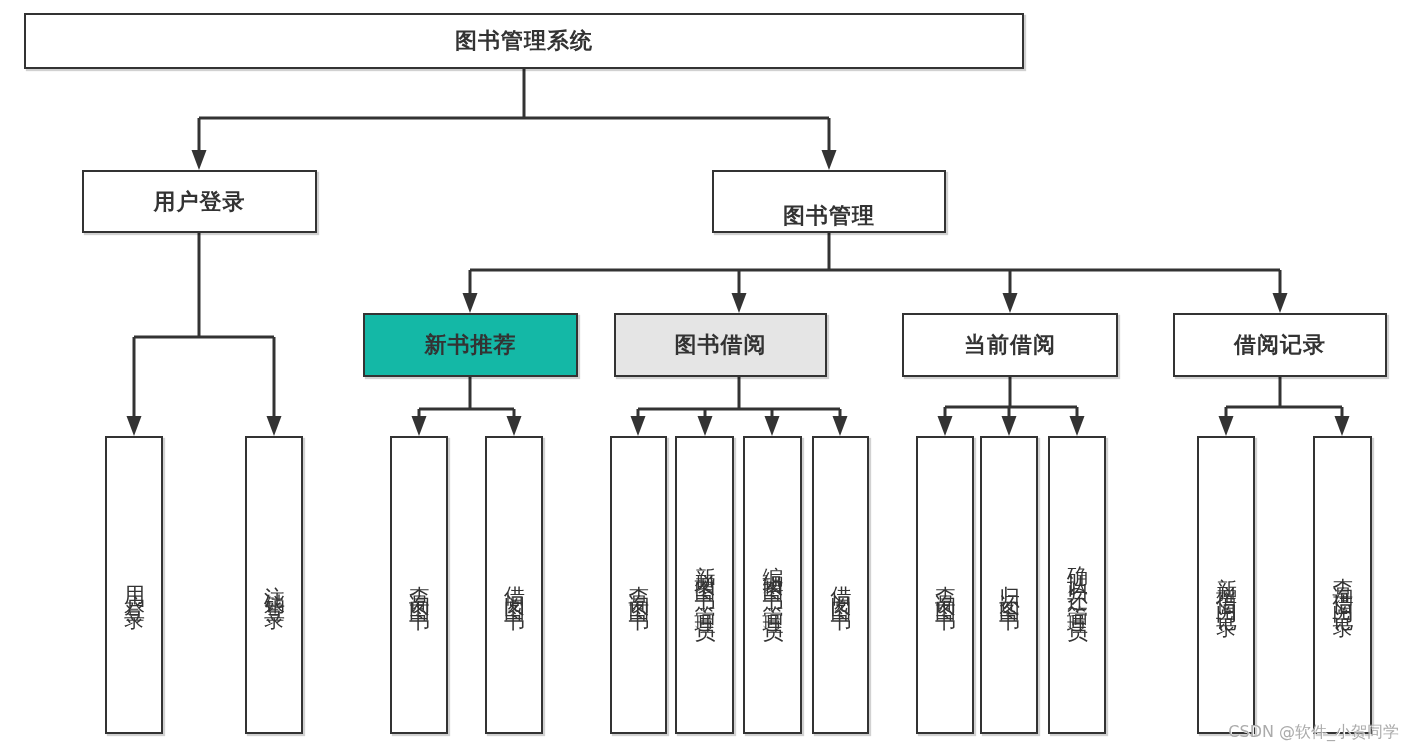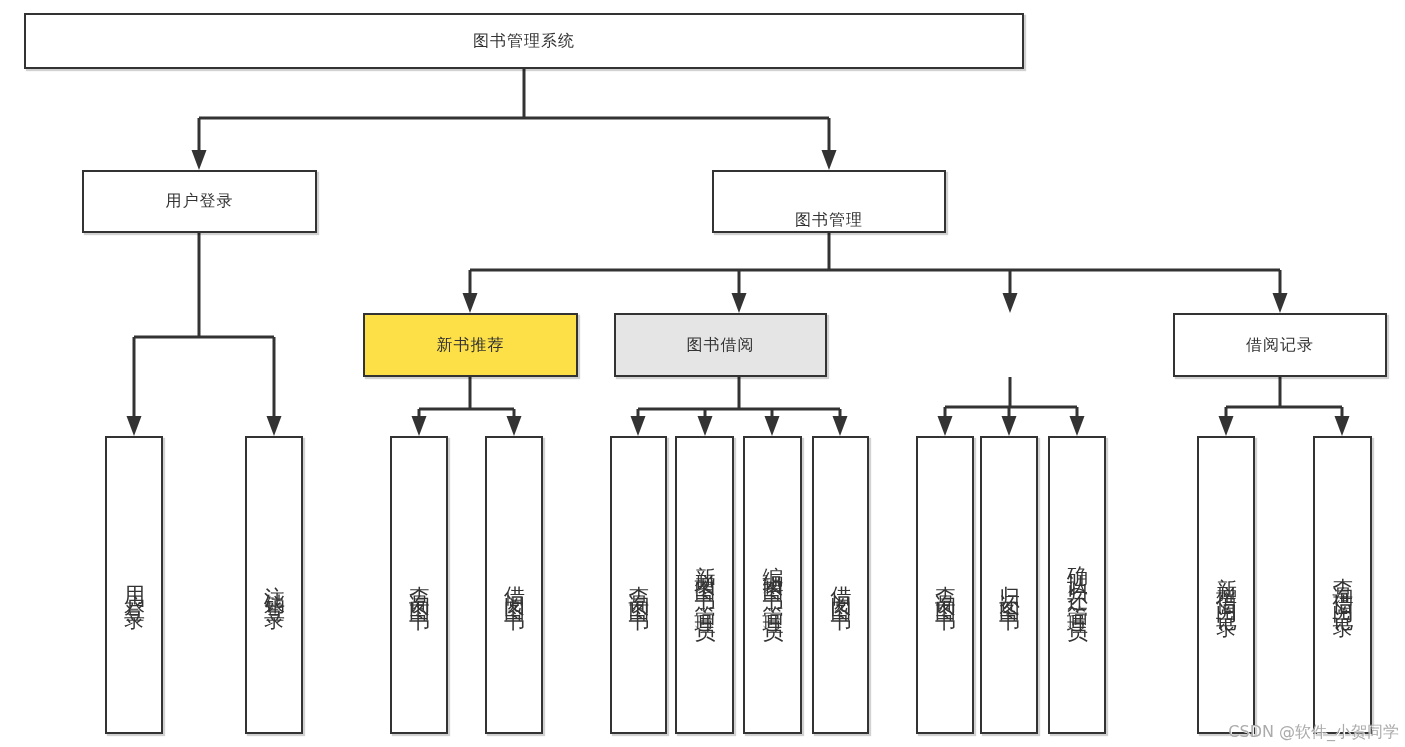--- a/index.html
+++ b/index.html
@@ -6,21 +6,21 @@
   .canvas {
     position:relative; width:1405px; height:747px; background:#ffffff;
     font-family:"DejaVu Sans","Liberation Sans",sans-serif; overflow:hidden;
   }
   svg.connector-layer { position:absolute; left:0; top:0; width:1405px; height:747px; }
   .node {
     position:absolute; box-sizing:border-box; background:#ffffff;
     border:2.5px solid #333333; display:flex; align-items:center; justify-content:center;
     color:#333333; box-shadow:2px 2px 1px rgba(0,0,0,0.18);
   }
-  .node.h span { font-size:16px; letter-spacing:1px; white-space:nowrap; }
+  .node.h span { font-size:22px; letter-spacing:1px; white-space:nowrap;font-weight:bold; }
   .node.v span {
     writing-mode:vertical-rl; text-orientation:mixed;
     font-size:21px; letter-spacing:8px; line-height:1;
   }
   .watermark {
     position:absolute; right:6px; bottom:4px; font-size:16px;
     color:#ababab; text-shadow:1px 1px 0 #ffffff; z-index:10; white-space:nowrap;
   }
 </style>
 </head>
@@ -84,25 +84,28 @@
   <div class="watermark" style="color: rgb(171, 171, 171);">CSDN @软件_小贺同学</div>
 <div class="node h" style="left: 24px; top: 13px; width: 1000px; height: 56px; border-color: rgb(51, 51, 51); background: rgb(255, 255, 255); color: rgb(51, 51, 51);">
       <span>图书管理系统</span>
     </div>
     <div class="node h" style="left: 82px; top: 170px; width: 235px; height: 63px; border-color: rgb(51, 51, 51); background: rgb(255, 255, 255); color: rgb(51, 51, 51);">
       <span>用户登录</span>
     </div>
     <div class="node h" style="left: 712px; top: 170px; width: 234px; height: 63px; border-color: rgb(51, 51, 51); background: rgb(255, 255, 255); color: rgb(51, 51, 51); align-items: flex-end;">
       <span>图书管理</span>
     </div>
-    <div class="node h" style="left: 363px; top: 313px; width: 215px; height: 64px; border-color: rgb(51, 51, 51); background: #fde047; color: rgb(51, 51, 51);">
+    <div class="node h" style="left: 363px; top: 313px; width: 215px; height: 64px; border-color: rgb(51, 51, 51); background: #14b8a6; color: rgb(51, 51, 51);">
       <span>新书推荐</span>
     </div>
     <div class="node h" style="left: 614px; top: 313px; width: 213px; height: 64px; border-color: rgb(51, 51, 51); background: #e5e5e5; color: rgb(51, 51, 51);">
       <span>图书借阅</span>
+    </div>
+    <div class="node h" style="left: 902px; top: 313px; width: 216px; height: 64px; border-color: rgb(51, 51, 51); background: rgb(255, 255, 255); color: rgb(51, 51, 51);">
+      <span>当前借阅</span>
     </div>
     <div class="node h" style="left: 1173px; top: 313px; width: 214px; height: 64px; border-color: rgb(51, 51, 51); background: rgb(255, 255, 255); color: rgb(51, 51, 51);">
       <span>借阅记录</span>
     </div>
     <div class="node v" style="left: 105px; top: 436px; width: 58px; height: 298px; border-color: rgb(51, 51, 51); background: rgb(255, 255, 255); color: rgb(51, 51, 51);">
       <span>用户登录</span>
     </div>
     <div class="node v" style="left: 245px; top: 436px; width: 58px; height: 298px; border-color: rgb(51, 51, 51); background: rgb(255, 255, 255); color: rgb(51, 51, 51);">
       <span>注销登录</span>
     </div>

